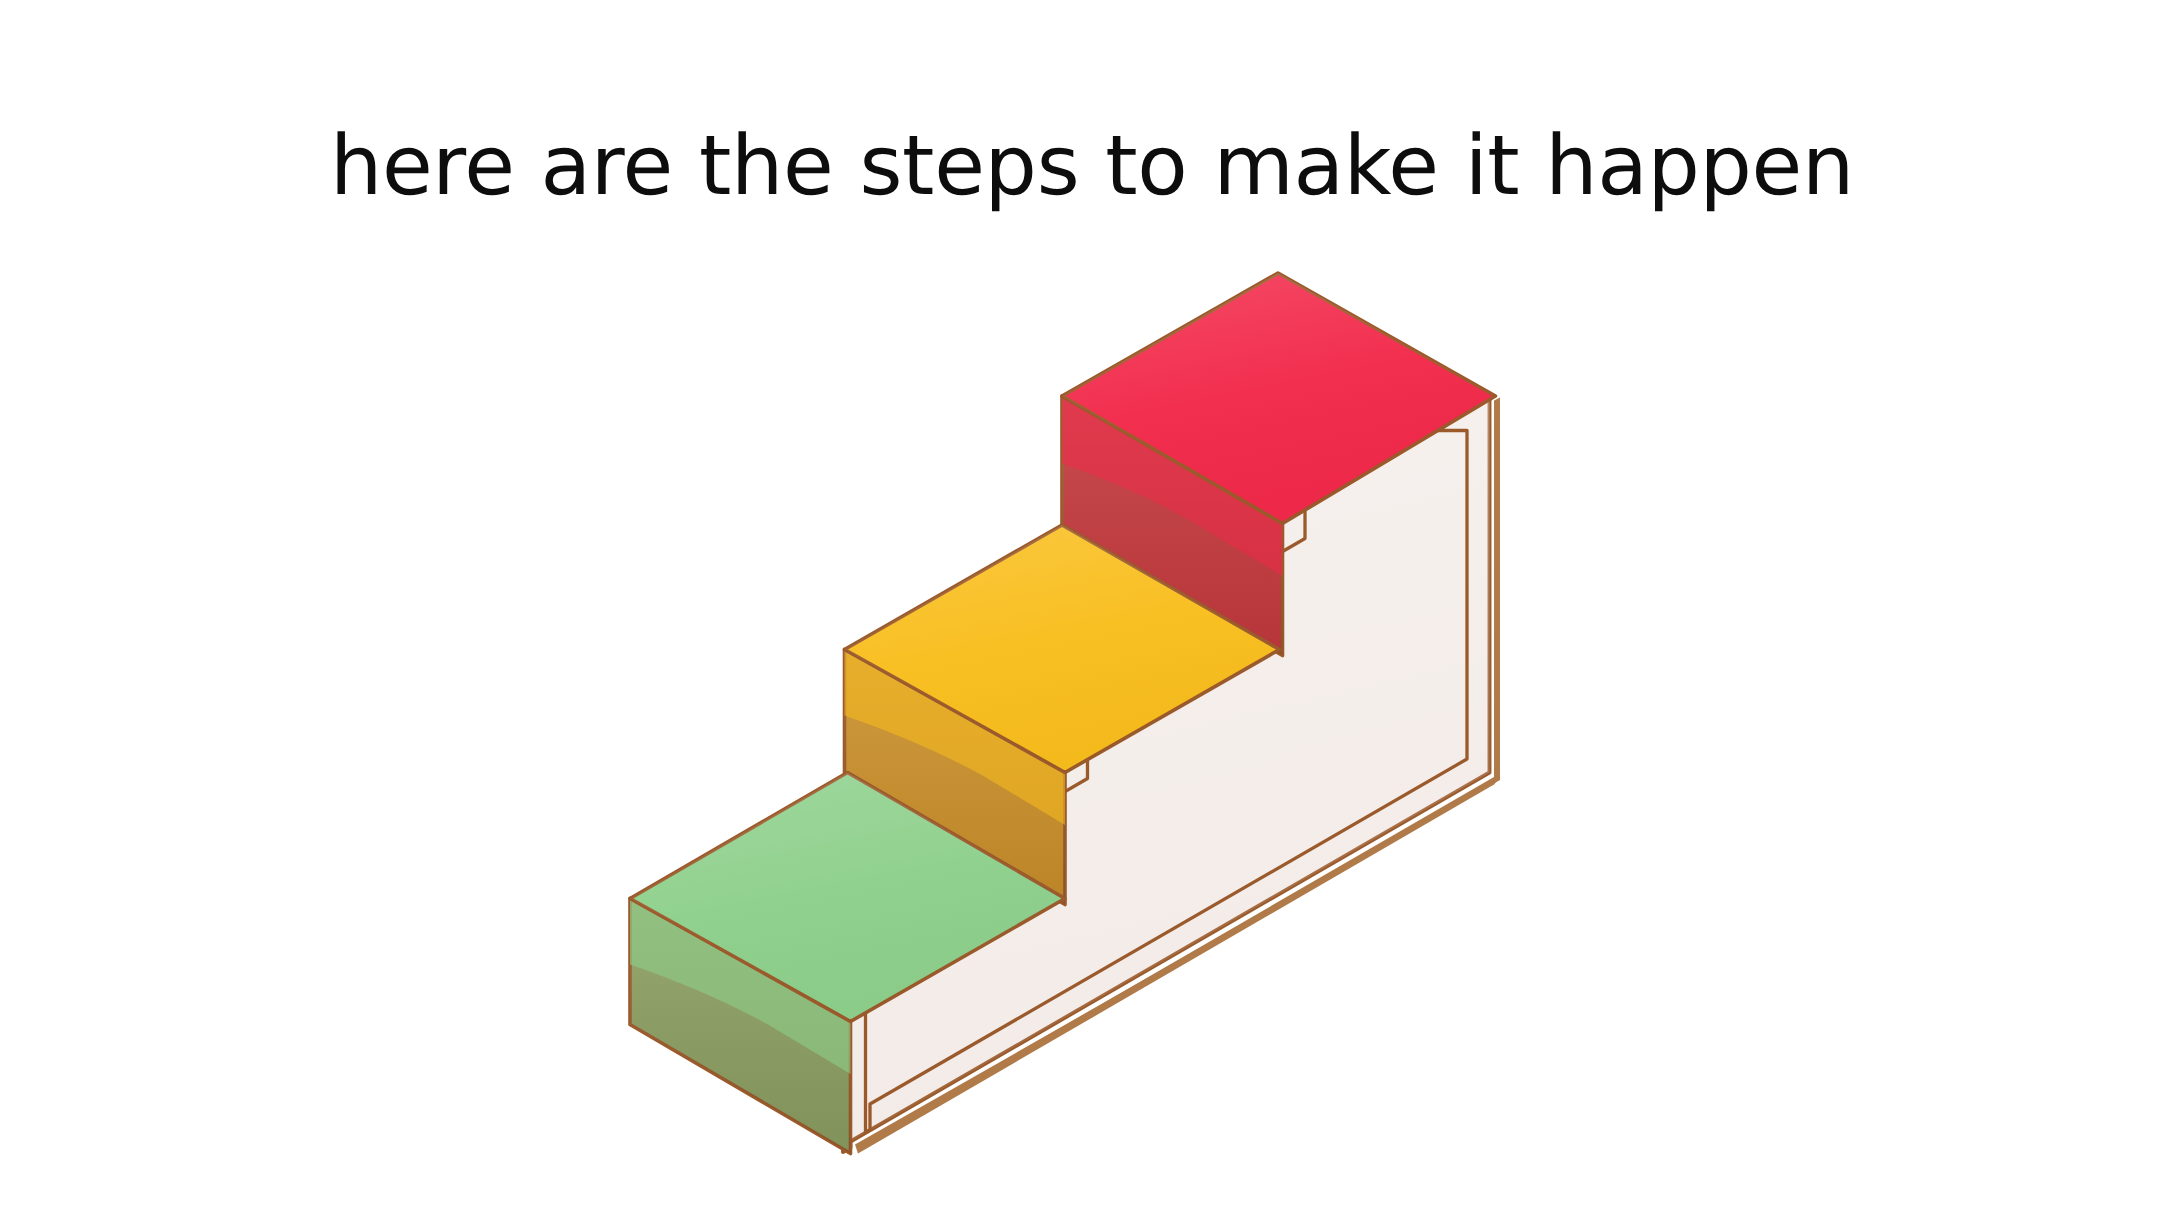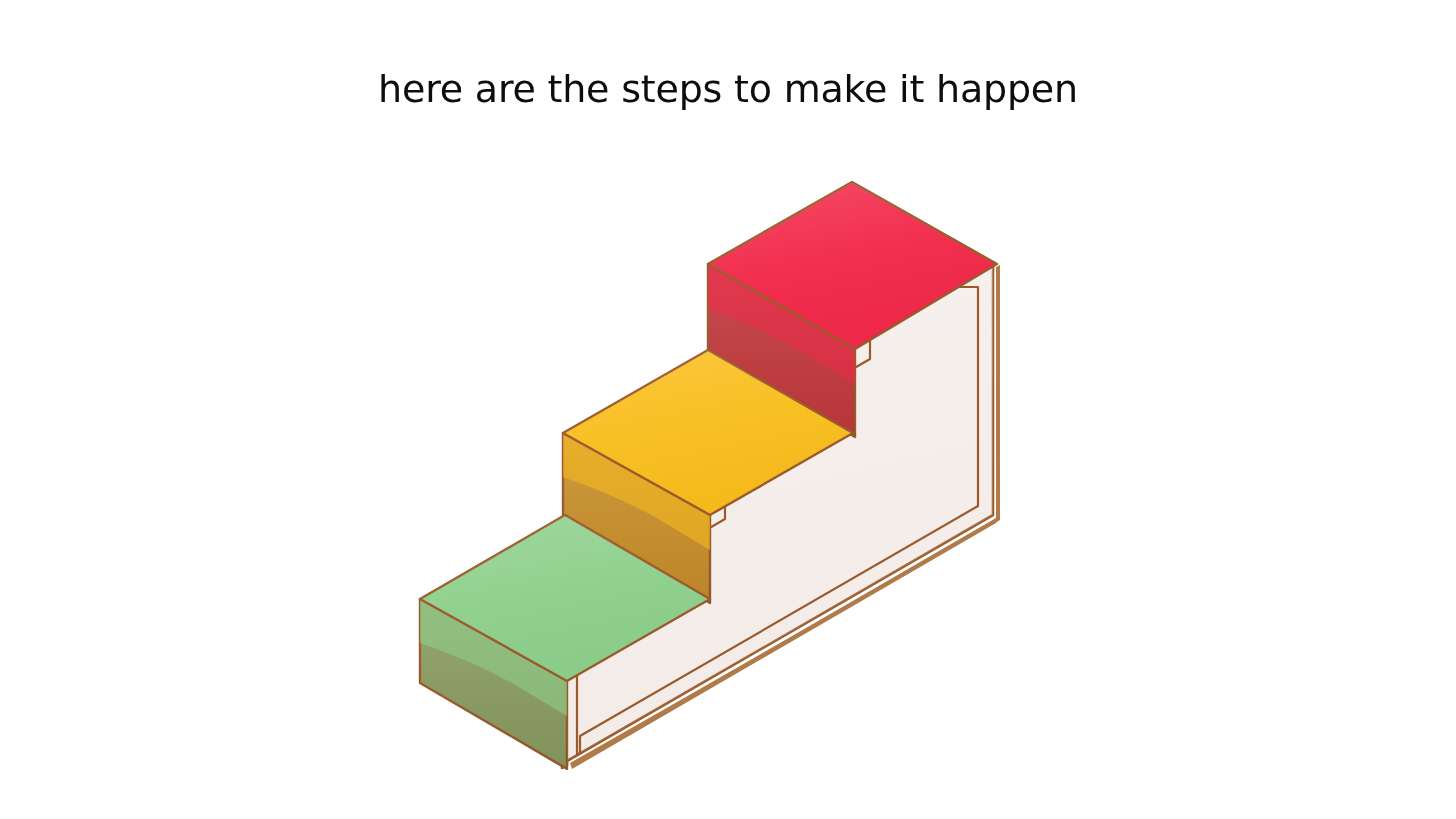--- a/index.html
+++ b/index.html
@@ -19,21 +19,21 @@
     height: 819px;
     background: #ffffff;
   }
   #slide-title {
     position: absolute;
     left: 0;
     top: 44px;
     width: 1456px;
     text-align: center;
     font-family: "DejaVu Sans", sans-serif;
-    font-size: 38px;
+    font-size: 55px;
     font-weight: 400;
     line-height: 1.06;
     color: #0d0d0d;
     letter-spacing: -0.2px;
     white-space: nowrap;
   }
   #stairs-figure {
     position: absolute;
     left: 400px;
     top: 165px;

